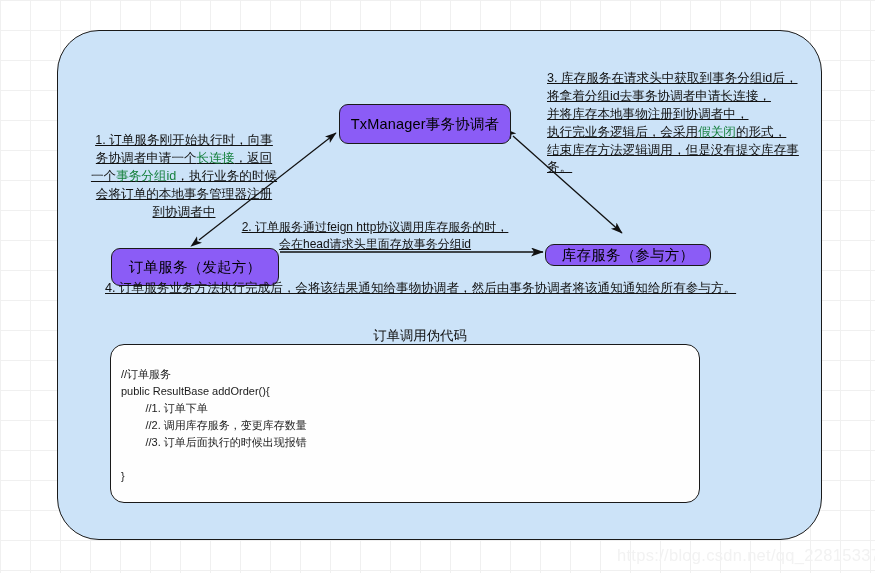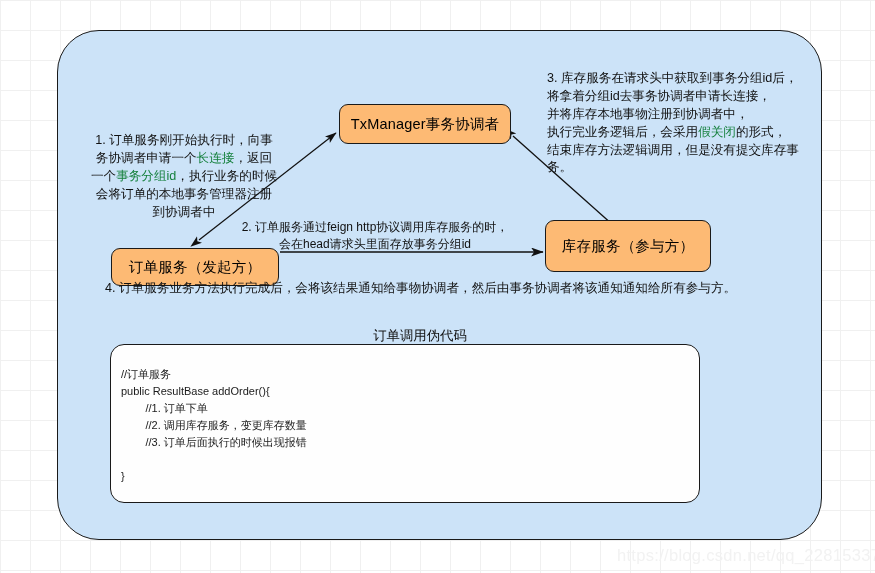--- a/index.html
+++ b/index.html
@@ -31,21 +31,21 @@
     top: 30px;
     width: 765px;
     height: 510px;
     background: #cce3f8;
     border: 1.5px solid #1a1a1a;
     border-radius: 42px;
     box-sizing: border-box;
   }
   .node {
     position: absolute;
-    background: #fdba74;
+    background: #8b5cf6;
     border: 1.6px solid #1a1a1a;
     border-radius: 9px;
     box-sizing: border-box;
     display: flex;
     align-items: center;
     justify-content: center;
     font-size: 14.5px;
     color: #000000;
     white-space: nowrap;
     letter-spacing: 0.2px;
@@ -58,30 +58,31 @@
   }
   #node-order {
     left: 111px;
     top: 236px;
     width: 168px;
     height: 38px;
     margin-top: 12px;
   }
   #node-inventory {
     left: 545px;
-    top: 220px;
+    top: 244px;
     width: 166px;
-    height: 52px;
+    height: 22px;
   }
   .note {
     position: absolute;
     font-size: 12.6px;
     line-height: 1.42;
     color: #111111;
     white-space: pre-line;
+    text-decoration: underline;
   }
   #note-1 {
     left: 73px;
     top: 132px;
     width: 222px;
     text-align: center;
   }
   #note-3 {
     left: 547px;
     top: 70px;

